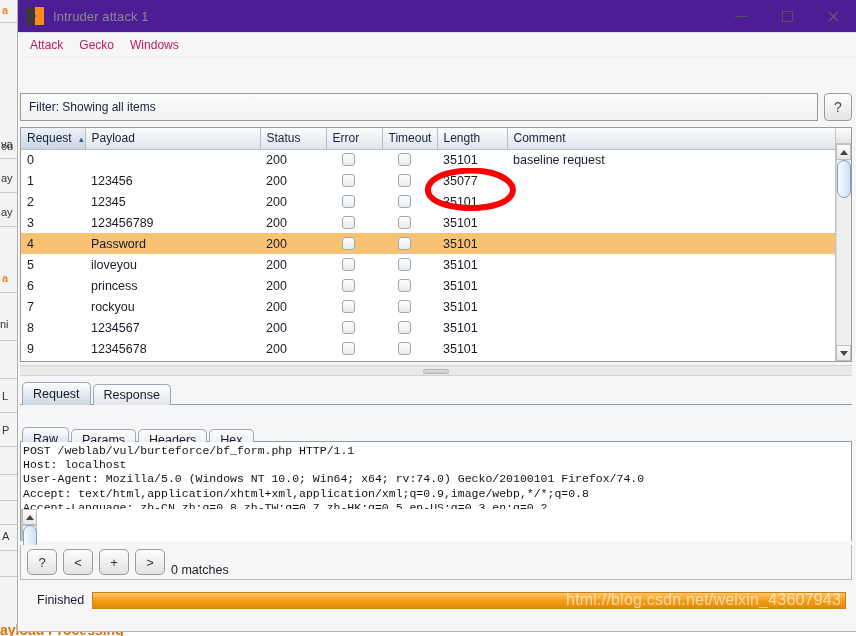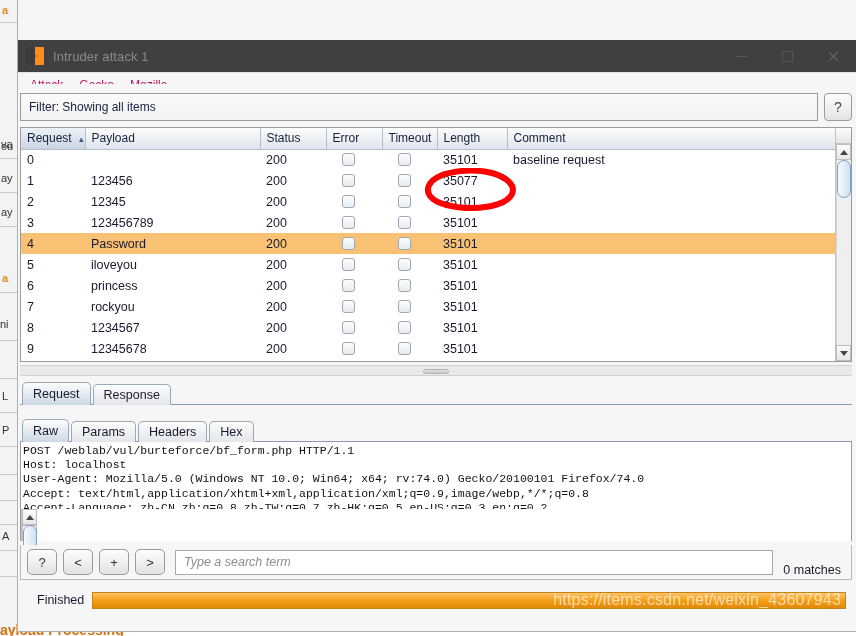--- a/index.html
+++ b/index.html
@@ -35,23 +35,23 @@
     background: #f6f6f6;
     border: 1px solid #b0b0b0;
     border-top: none; border-right: none;
     z-index: 5;
   }
 
   
   #titlebar {
     position: relative;
     height: 33px;
-    background: #404040;
+    background: #4c1d95;
     border-bottom: 1px solid #e2e2e2;
-    display: flex; align-items: center; margin-top: 40px;
+    display: flex; align-items: center;
   }
   #app-icon {
     width: 18px; height: 18px; margin-left: 8px; margin-right: 9px;
     position: relative; background: #ff8c1a; border-radius: 1px;
     overflow: hidden; flex: 0 0 auto;
   }
   #app-icon .bolt {
     position:absolute; left:0; top:0; width:9px; height:18px; background:#3b3b3b;
   }
   #app-icon .bolt2 {
@@ -219,21 +219,21 @@
   .rtab {
     height: 21px; padding: 0 10px; display:flex; align-items:center;
     font-size: 12.5px; border:1px solid #9aa8b8; border-bottom:none;
     border-radius: 5px 5px 0 0; margin-right: 2px;
     background: linear-gradient(#fcfcfc,#e3e6ea);
   }
   .rtab.active { background: linear-gradient(#fdfdfd,#ccd7e6); height:23px; }
 
   
   #raw-tabs {
-    position:absolute; left: 4px; top: 334px; height: 24px;
+    position:absolute; left: 4px; top: 342px; height: 24px;
     display:flex; align-items:flex-end;
   }
   #raw-underline {
     position:absolute; left:2px; right:4px; top:357px; height:1px; background:#8a9bb0;
   }
 
   
   #req-body {
     position:absolute; left: 2px; top: 358px; right: 4px; height: 99px;
     background:#fff;
@@ -354,21 +354,21 @@
         </div>
       <div class="win-btn">
           <div class="wb-close"></div>
         </div>
     </div>
   </div>
 
   <div id="menubar">
     <div class="menu-item">Attack</div>
     <div class="menu-item">Gecko</div>
-    <div class="menu-item">Mozilla</div>
+    <div class="menu-item">Windows</div>
   </div>
 
 
   <div id="content">
 
     <div id="filterbar">
       <div id="filterbox">Filter: Showing all items</div>
       <div id="filter-help">?</div>
     </div>
 
@@ -587,28 +587,27 @@
             <div class="sb-arrow-dn"></div>
           </div>
       </div>
     </div>
 
     <div id="searchbar">
       <div class="sbtn">?</div>
       <div class="sbtn">&lt;</div>
       <div class="sbtn">+</div>
       <div class="sbtn">&gt;</div>
-      <div id="search-input">Type a search term</div>
       <div id="match-count">0 matches</div>
     </div>
 
     <div id="statusbar">
       <div id="status-text">Finished</div>
       <div id="progress">
-        <div id="watermark">https://items.csdn.net/weixin_43607943</div>
+        <div id="watermark">html://blog.csdn.net/weixin_43607943</div>
       </div>
     </div>
 
   </div>
 </div>
 
 <svg id="annotation" viewBox="0 0 98 46">
   <path d="M 16 8 C 30 2, 52 1, 68 5 C 82 9, 92 17, 88 26 C 84 35, 66 40, 48 40 C 30 40, 12 36, 6 28 C 1 21, 5 13, 16 8 Z" fill="none" stroke="#ff0000" stroke-width="6" stroke-linecap="round" stroke-linejoin="round"></path>
 </svg>
 

